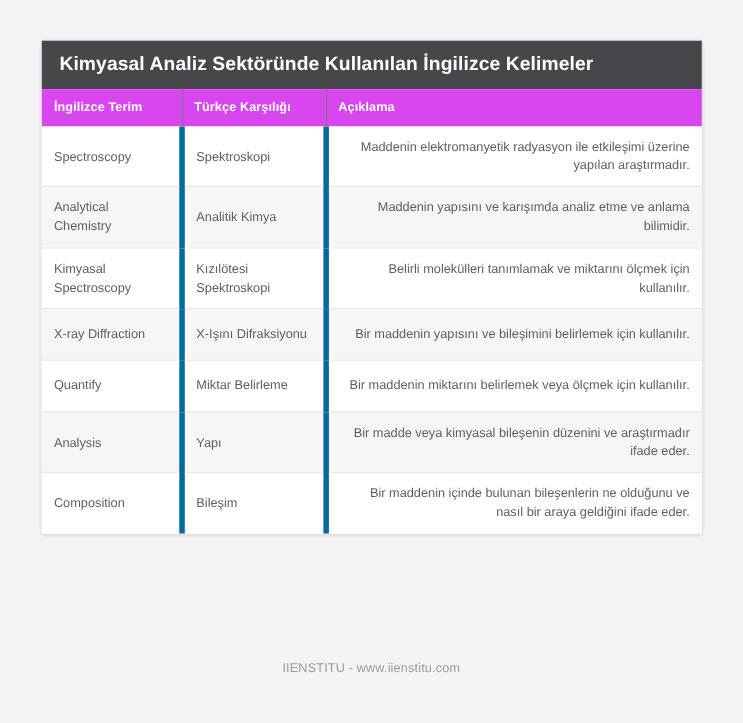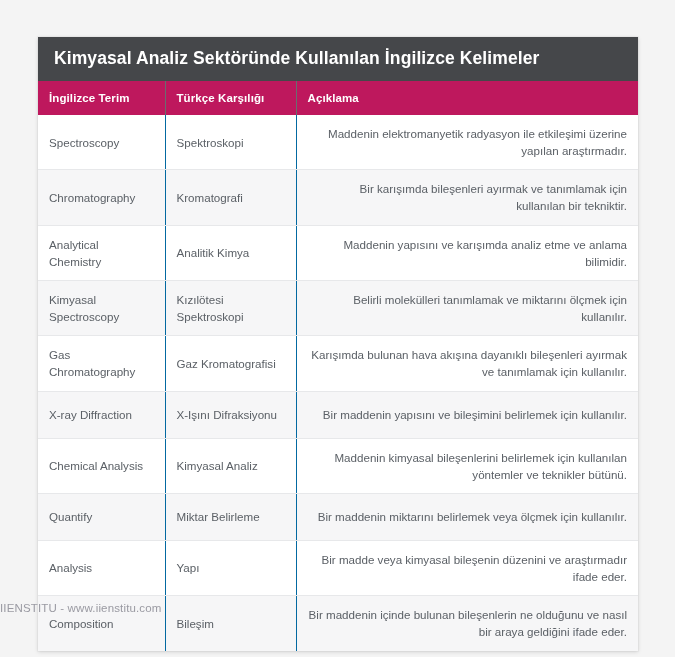--- a/index.html
+++ b/index.html
@@ -43,57 +43,58 @@
     line-height: 1.1;
     white-space: nowrap;
   }
   table.data-table {
     width: 100%;
     border-collapse: collapse;
     table-layout: fixed;
     background: #ffffff;
   }
   table.data-table thead th {
-    background: #be185d;
+    background: #d946ef;
     color: #ffffff;
     font-size: 11.5px;
     font-weight: bold;
     text-align: left;
     padding: 9px 11px 10px 11px;
     vertical-align: middle;
     border-right: 1px solid #6a6c6f;
     letter-spacing: 0.1px;
     height: 34px;
   }
   table.data-table thead th:last-child { border-right: none; }
 
   table.data-table tbody td {
     font-size: 11.6px;
     color: #5b6066;
     padding: 10px 11px 10px 11px;
     vertical-align: middle;
-    border-right: 1px solid #0369a1;
+    border-right: 5px solid #0369a1;
     border-bottom: 1px solid #e7e8ea;
     line-height: 1.48;
     height: 47px;
   }
   table.data-table tbody td:last-child { border-right: none; text-align: right; }
   table.data-table tbody tr:nth-child(even) td { background: #f6f6f7; }
   table.data-table tbody tr:nth-child(odd) td { background: #ffffff; }
   table.data-table tbody tr:last-child td { border-bottom: none; }
 
   .col-term  { width: 127px; }
   .col-tr    { width: 131px; }
   .col-desc  { width: 342px; }
 
   #footer {
     position: absolute;
     left: 0;
     top: 602px;
     width: 675px;
+    text-align: center;
     font-size: 11.5px;
     color: #9a9aa2;
     letter-spacing: 0.15px;
   }
 </style>
 </head>
 <body>
 
 <div id="page">
 
@@ -116,48 +117,33 @@
           <th>Açıklama</th>
         </tr>
       </thead>
       <tbody id="table-body">
           <tr>
             <td>Spectroscopy</td>
             <td>Spektroskopi</td>
             <td>Maddenin elektromanyetik radyasyon ile etkileşimi üzerine yapılan araştırmadır.</td>
           </tr>
           <tr>
-            <td>Chromatography</td>
-            <td>Kromatografi</td>
-            <td>Bir karışımda bileşenleri ayırmak ve tanımlamak için kullanılan bir tekniktir.</td>
-          </tr>
-          <tr>
             <td>Analytical Chemistry</td>
             <td>Analitik Kimya</td>
             <td>Maddenin yapısını ve karışımda analiz etme ve anlama bilimidir.</td>
           </tr>
           <tr>
             <td>Kimyasal Spectroscopy</td>
             <td>Kızılötesi Spektroskopi</td>
             <td>Belirli molekülleri tanımlamak ve miktarını ölçmek için kullanılır.</td>
           </tr>
           <tr>
-            <td>Gas Chromatography</td>
-            <td>Gaz Kromatografisi</td>
-            <td>Karışımda bulunan hava akışına dayanıklı bileşenleri ayırmak ve tanımlamak için kullanılır.</td>
-          </tr>
-          <tr>
             <td>X-ray Diffraction</td>
             <td>X-Işını Difraksiyonu</td>
             <td>Bir maddenin yapısını ve bileşimini belirlemek için kullanılır.</td>
-          </tr>
-          <tr>
-            <td>Chemical Analysis</td>
-            <td>Kimyasal Analiz</td>
-            <td>Maddenin kimyasal bileşenlerini belirlemek için kullanılan yöntemler ve teknikler bütünü.</td>
           </tr>
           <tr>
             <td>Quantify</td>
             <td>Miktar Belirleme</td>
             <td>Bir maddenin miktarını belirlemek veya ölçmek için kullanılır.</td>
           </tr>
           <tr>
             <td>Analysis</td>
             <td>Yapı</td>
             <td>Bir madde veya kimyasal bileşenin düzenini ve araştırmadır ifade eder.</td>

